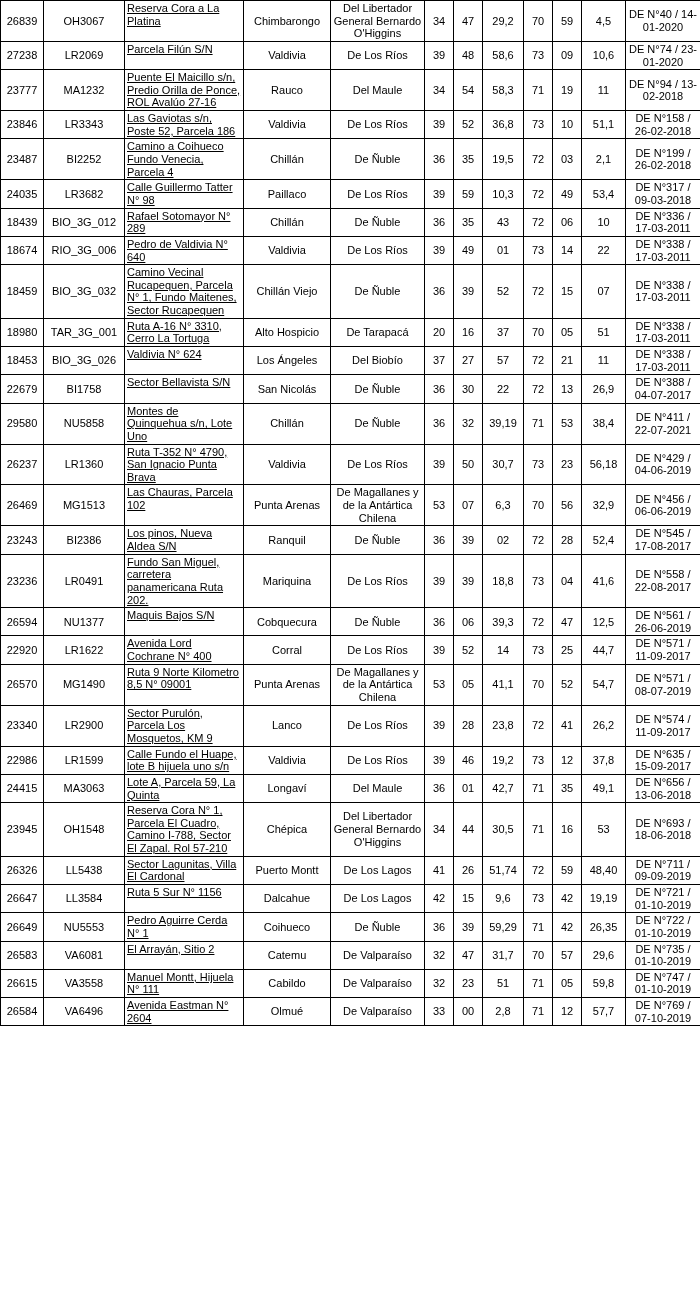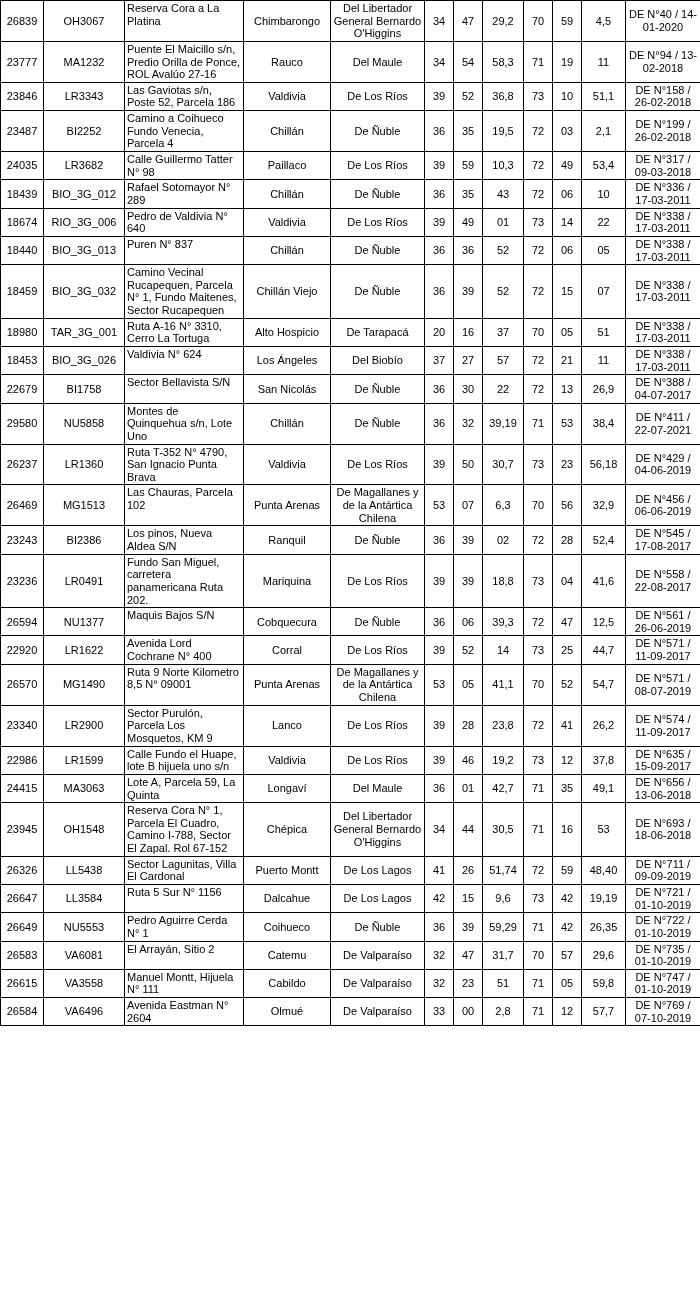--- a/index.html
+++ b/index.html
@@ -24,20 +24,21 @@
     padding: 1px 2px;
     text-align: center;
     vertical-align: middle;
     line-height: 1.15;
     overflow-wrap: break-word;
     word-wrap: break-word;
   }
   table.doc-table td.col-address {
     text-align: left;
     vertical-align: top;
+    text-decoration: underline;
   }
   col.c-id     { width: 43px; }
   col.c-code   { width: 81px; }
   col.c-addr   { width: 119px; }
   col.c-city   { width: 87px; }
   col.c-region { width: 94px; }
   col.c-latd   { width: 29px; }
   col.c-latm   { width: 29px; }
   col.c-lats   { width: 41px; }
   col.c-lond   { width: 29px; }
@@ -73,20 +74,34 @@
           <td>Del Libertador General Bernardo O'Higgins</td>
           <td>34</td>
           <td>47</td>
           <td>29,2</td>
           <td>70</td>
           <td>59</td>
           <td>4,5</td>
           <td>DE N°40 / 14-01-2020</td>
         </tr>
         <tr>
+          <td>27238</td>
+          <td>LR2069</td>
+          <td class="col-address">Parcela Filún S/N</td>
+          <td>Valdivia</td>
+          <td>De Los Ríos</td>
+          <td>39</td>
+          <td>48</td>
+          <td>58,6</td>
+          <td>73</td>
+          <td>09</td>
+          <td>10,6</td>
+          <td>DE N°74 / 23-01-2020</td>
+        </tr>
+        <tr>
           <td>23777</td>
           <td>MA1232</td>
           <td class="col-address">Puente El Maicillo s/n, Predio Orilla de Ponce, ROL Avalúo 27-16</td>
           <td>Rauco</td>
           <td>Del Maule</td>
           <td>34</td>
           <td>54</td>
           <td>58,3</td>
           <td>71</td>
           <td>19</td>
@@ -154,34 +169,20 @@
           <td>RIO_3G_006</td>
           <td class="col-address">Pedro de Valdivia N° 640</td>
           <td>Valdivia</td>
           <td>De Los Ríos</td>
           <td>39</td>
           <td>49</td>
           <td>01</td>
           <td>73</td>
           <td>14</td>
           <td>22</td>
-          <td>DE N°338 / 17-03-2011</td>
-        </tr>
-        <tr>
-          <td>18440</td>
-          <td>BIO_3G_013</td>
-          <td class="col-address">Puren N° 837</td>
-          <td>Chillán</td>
-          <td>De Ñuble</td>
-          <td>36</td>
-          <td>36</td>
-          <td>52</td>
-          <td>72</td>
-          <td>06</td>
-          <td>05</td>
           <td>DE N°338 / 17-03-2011</td>
         </tr>
         <tr>
           <td>18459</td>
           <td>BIO_3G_032</td>
           <td class="col-address">Camino Vecinal Rucapequen, Parcela N° 1, Fundo Maitenes, Sector Rucapequen</td>
           <td>Chillán Viejo</td>
           <td>De Ñuble</td>
           <td>36</td>
           <td>39</td>
@@ -383,21 +384,21 @@
           <td>01</td>
           <td>42,7</td>
           <td>71</td>
           <td>35</td>
           <td>49,1</td>
           <td>DE N°656 / 13-06-2018</td>
         </tr>
         <tr>
           <td>23945</td>
           <td>OH1548</td>
-          <td class="col-address">Reserva Cora N° 1, Parcela El Cuadro, Camino I-788, Sector El Zapal. Rol 67-152</td>
+          <td class="col-address">Reserva Cora N° 1, Parcela El Cuadro, Camino I-788, Sector El Zapal. Rol 57-210</td>
           <td>Chépica</td>
           <td>Del Libertador General Bernardo O'Higgins</td>
           <td>34</td>
           <td>44</td>
           <td>30,5</td>
           <td>71</td>
           <td>16</td>
           <td>53</td>
           <td>DE N°693 / 18-06-2018</td>
         </tr>

